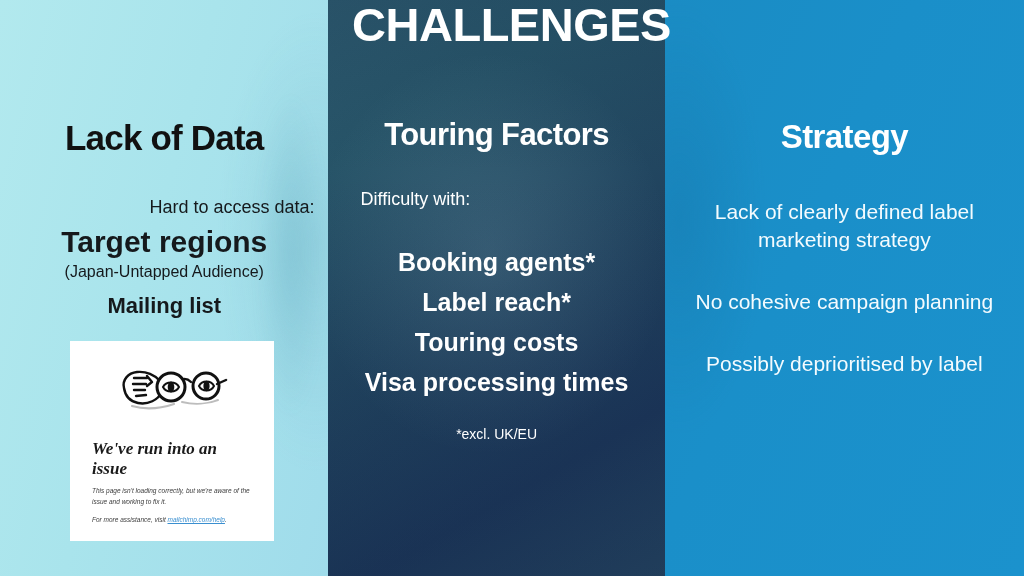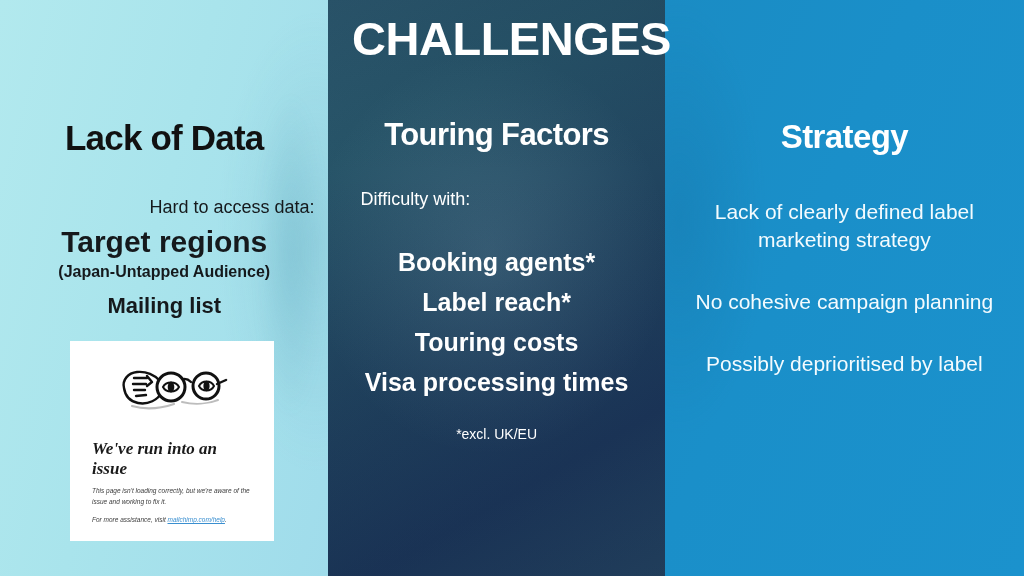--- a/index.html
+++ b/index.html
@@ -80,21 +80,21 @@
     background:
       radial-gradient(ellipse 120px 300px at 4% 38%, rgba(20,110,160,.30), rgba(20,110,160,0) 72%),
       linear-gradient(115deg, #1a8cc4 0%, #1a8fc9 40%, #1b92cd 100%);
   }
 
   
   .inner { position:relative; z-index:4; height:100%; padding:0 14px; text-align:center; }
 
   .challenges-title {
     position:absolute; z-index:6;
-    top:14px; left:341px; width:341px;
+    top:0; left:341px; width:341px;
     text-align:center;
     color:#ffffff;
     font-size:47px;
     font-weight:bold;
     letter-spacing:-0.5px;
     line-height:1.05;
     font-family:"Liberation Sans", sans-serif;
   }
 
   .h-left {
@@ -112,21 +112,21 @@
   .h-right {
     color:#ffffff;
     font-size:33px; font-weight:bold;
     letter-spacing:-0.6px;
     margin-top:118px;
   }
 
   .body-left { color:#15191c; font-size:18px; line-height:1.30; }
   .lead-left { margin-top:38px; font-weight:normal; text-align:right; }
   .strong-left { font-weight:bold; font-size:30px; margin-top:3px; }
-  .paren-left { font-weight:bold; font-size:16px; margin-top:1px; }
+  .paren-left { font-weight:normal; font-size:16px; margin-top:1px; }
   .strong-left2 { font-weight:bold; font-size:22px; margin-top:9px; }
 
   .lead-center {
     color:#ffffff; font-size:18px; font-weight:normal;
     text-align:left; margin-top:36px; padding-left:18px;
   }
   .list-center {
     color:#ffffff; font-weight:bold; font-size:25px;
     line-height:1.60; margin-top:32px;
   }

